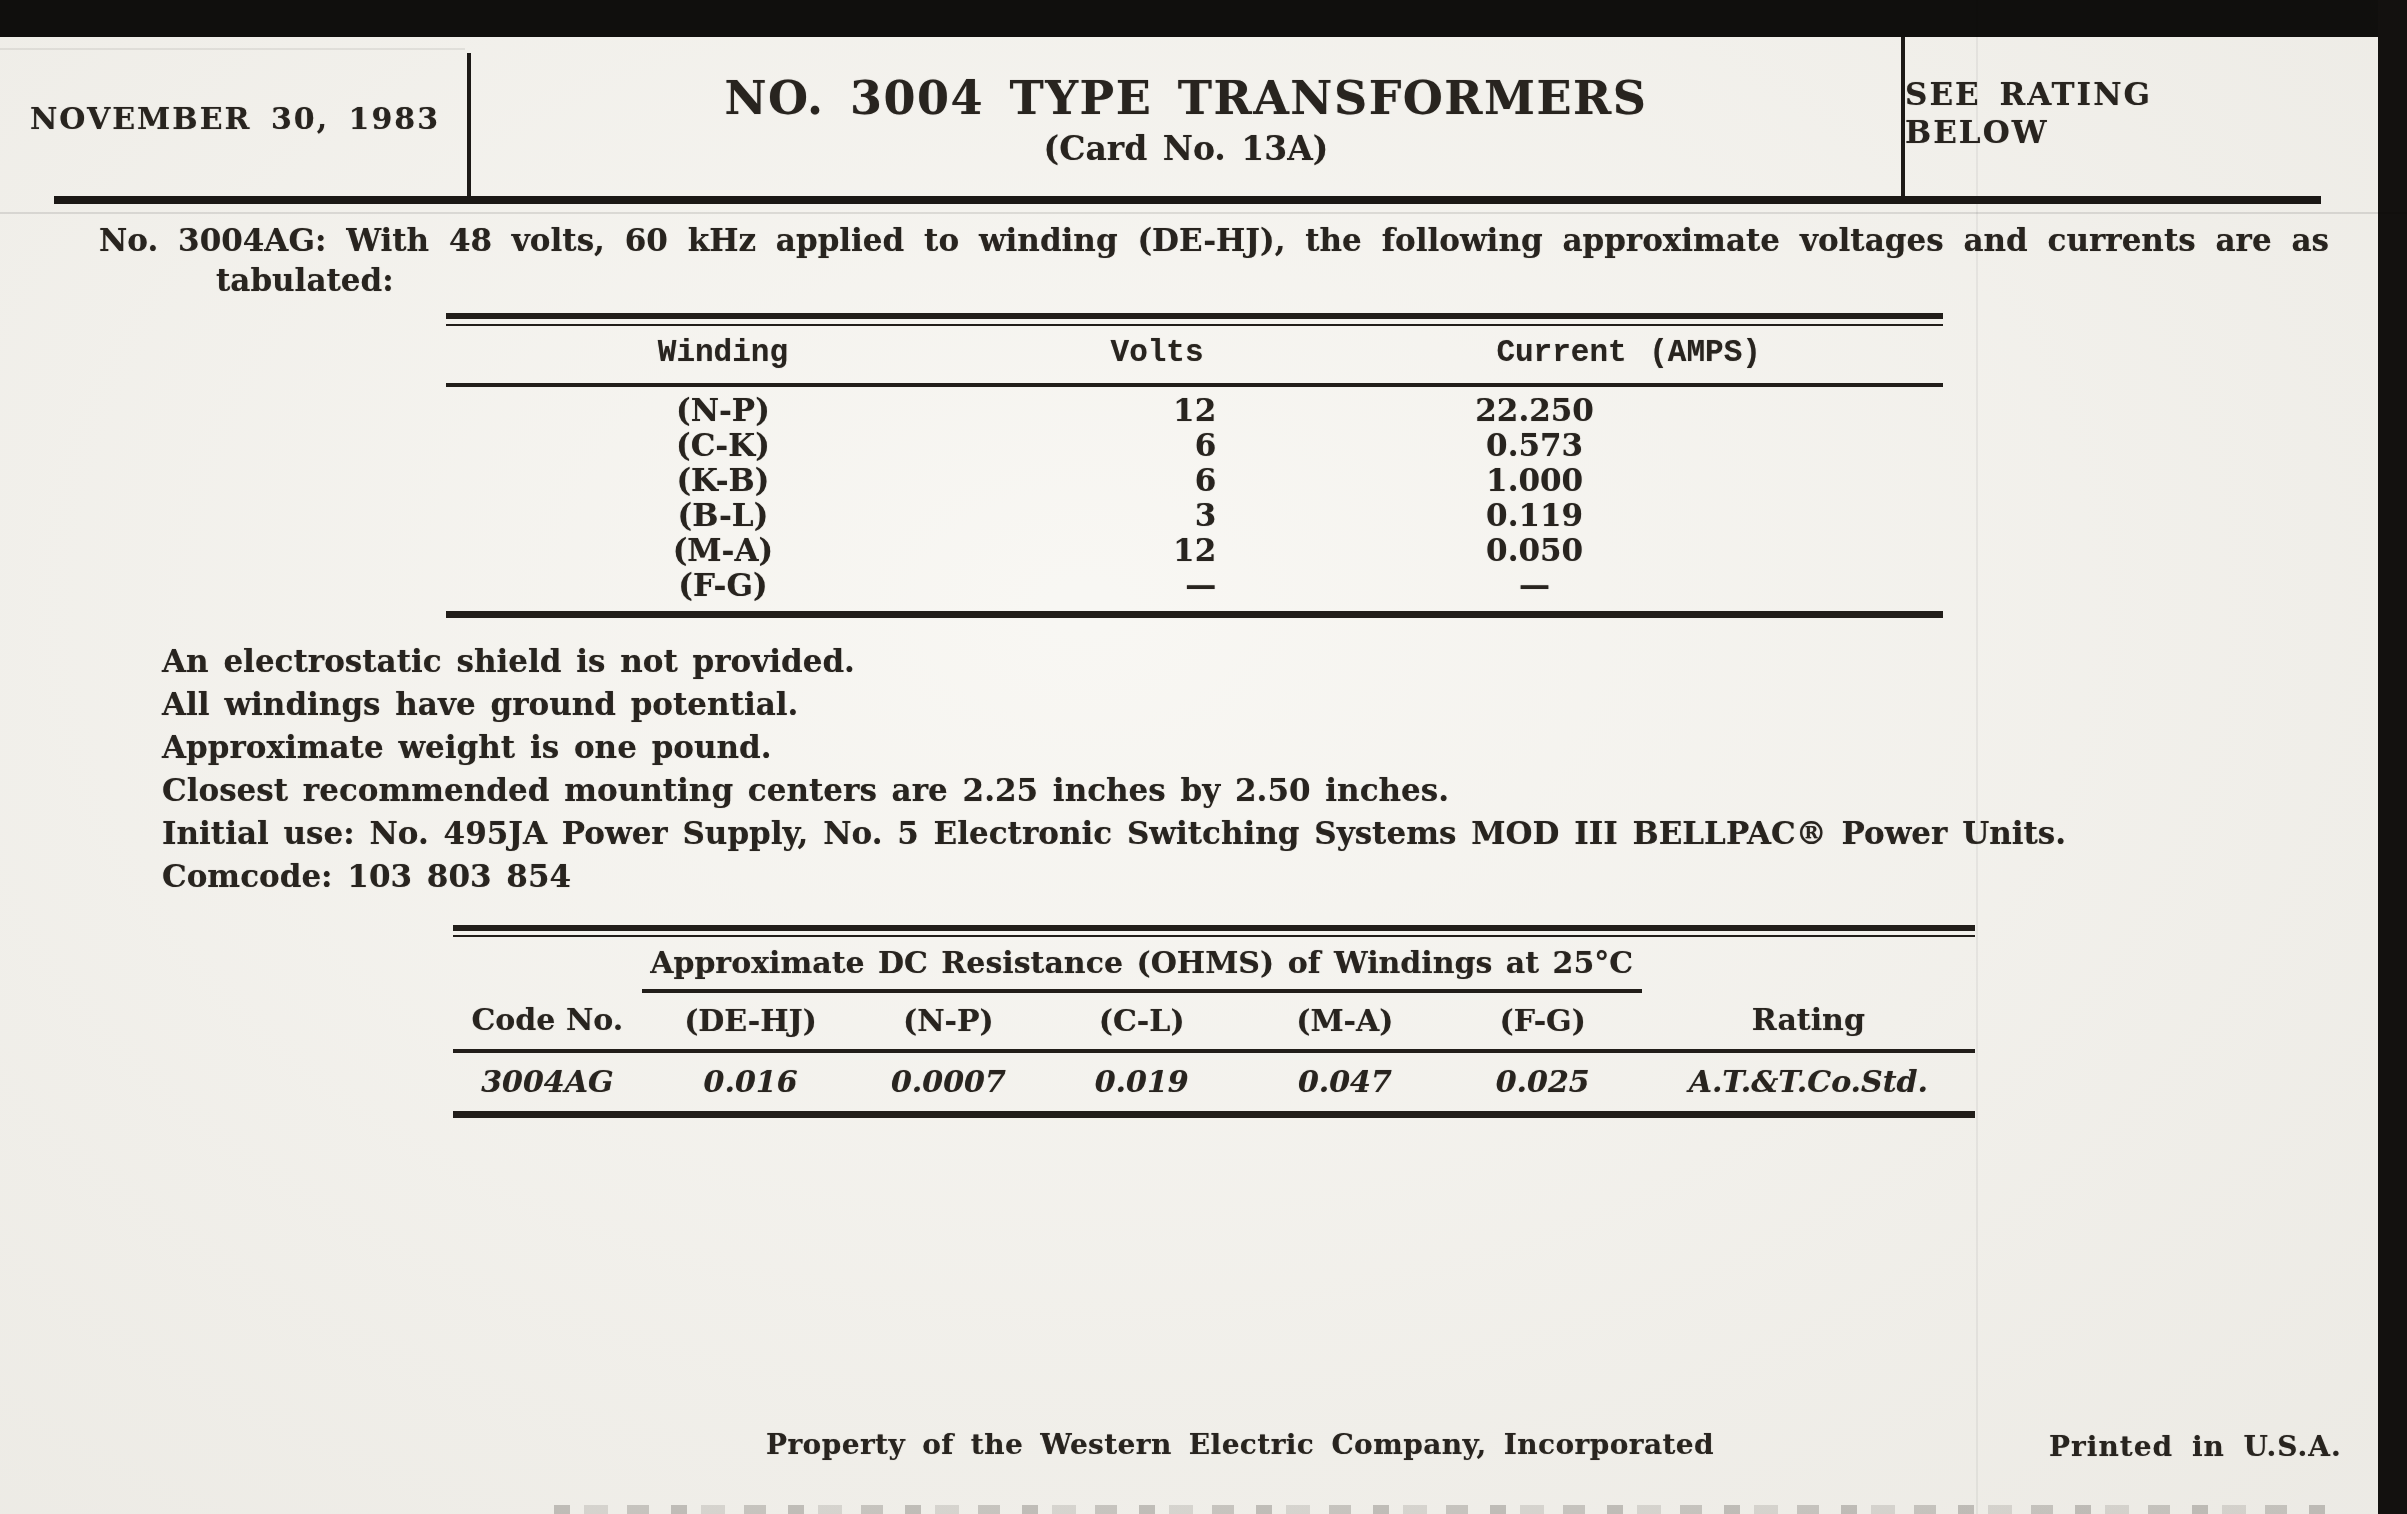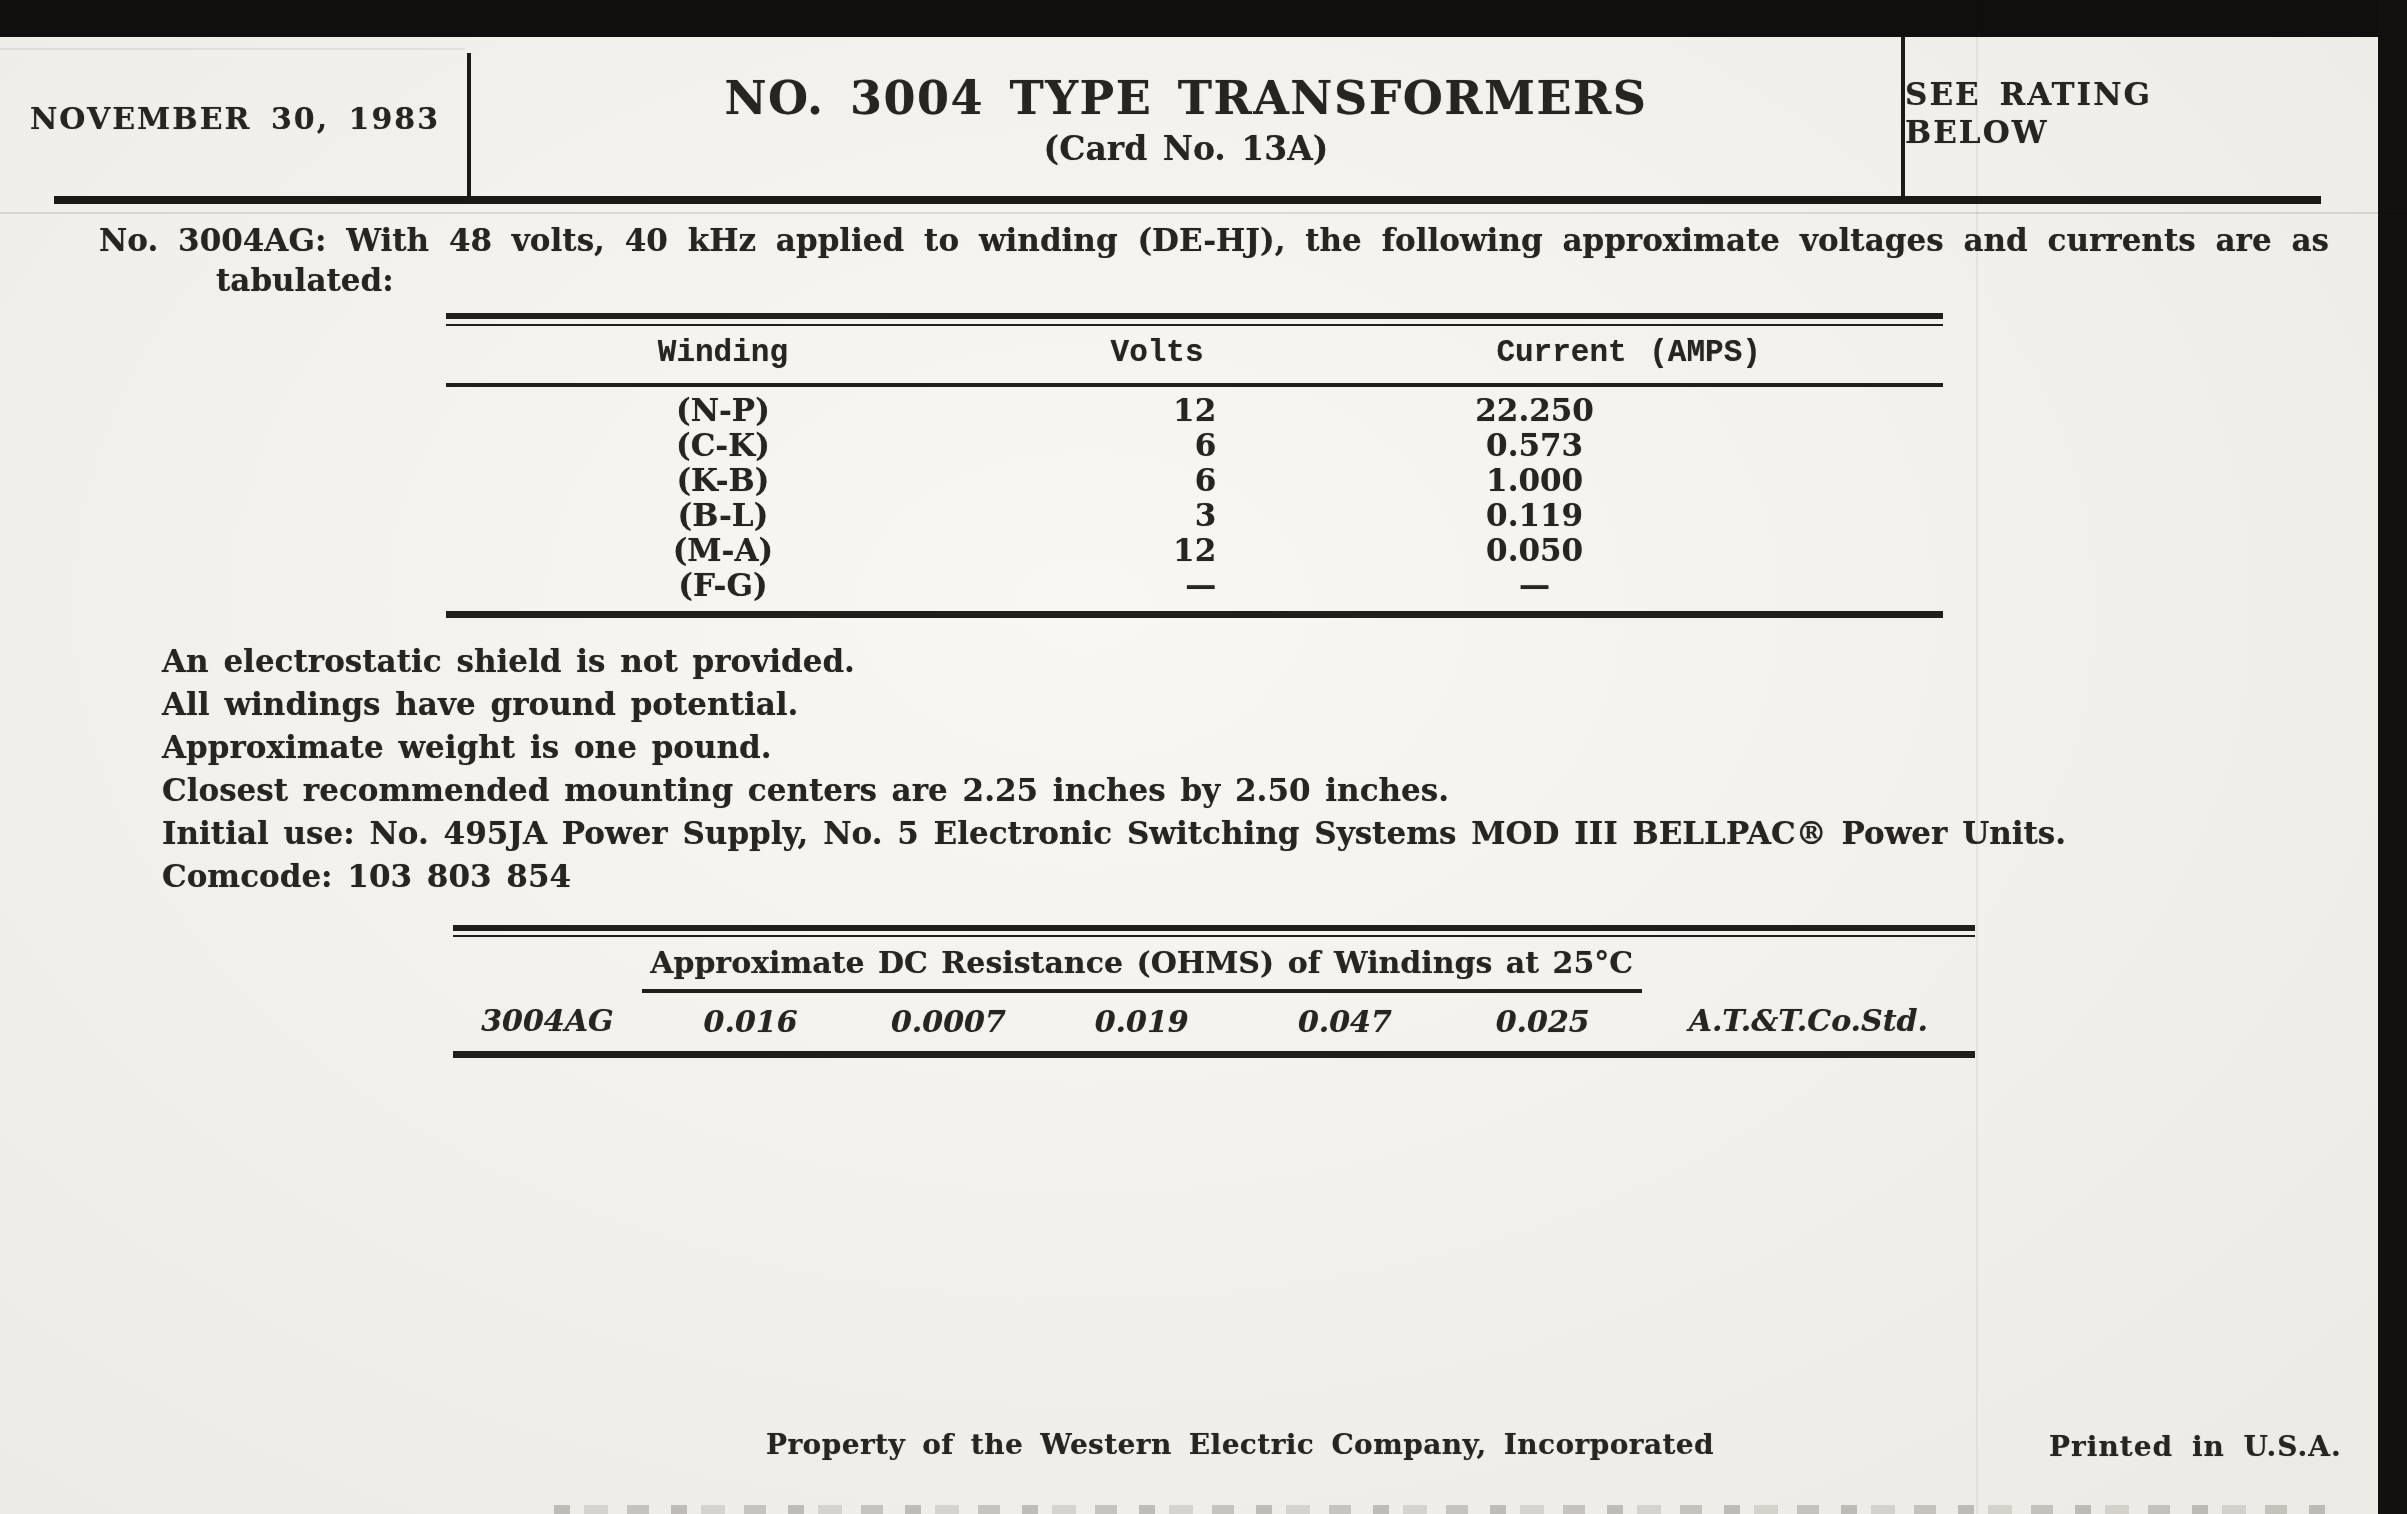--- a/index.html
+++ b/index.html
@@ -89,21 +89,21 @@
   <div class="hdr-center">
     <div class="hdr-title soft">NO. 3004 TYPE TRANSFORMERS</div>
     <div class="hdr-sub soft">(Card No. 13A)</div>
   </div>
 
   <div class="hdr-rating soft">
     <div>SEE RATING</div>
     <div>BELOW</div>
   </div>
 
-  <div class="intro-line1 soft">No. 3004AG: With 48 volts, 40 kHz applied to winding (DE-HJ), the following approximate voltages and currents are as</div>
+  <div class="intro-line1 soft">No. 3004AG: With 48 volts, 60 kHz applied to winding (DE-HJ), the following approximate voltages and currents are as</div>
   <div class="intro-line2 soft">tabulated:</div>
 
   <div class="t1-wrap">
     <div class="rule h6"></div>
     <div class="gap5"></div>
     <div class="rule h2"></div>
     <table class="t1 soft">
       <colgroup>
           <col style="width:37%">
           <col style="width:21%">
@@ -182,20 +182,29 @@
           <col style="width:13%">
           <col style="width:13%">
           <col style="width:21.9%">
       </colgroup>
       <tbody>
         <tr>
           <td></td>
           <td class="spanhead" colspan="5">Approximate DC Resistance (OHMS) of Windings at 25°C</td>
           <td></td>
         </tr>
+        <tr class="colhead">
+          <th>Code No.</th>
+          <th>(DE-HJ)</th>
+          <th>(N-P)</th>
+          <th>(C-L)</th>
+          <th>(M-A)</th>
+          <th>(F-G)</th>
+          <th>Rating</th>
+        </tr>
         <tr class="datarow">
           <td>3004AG</td>
           <td>0.016</td>
           <td>0.0007</td>
           <td>0.019</td>
           <td>0.047</td>
           <td>0.025</td>
           <td>A.T.&amp;T.Co.Std.</td>
         </tr>
       </tbody>

